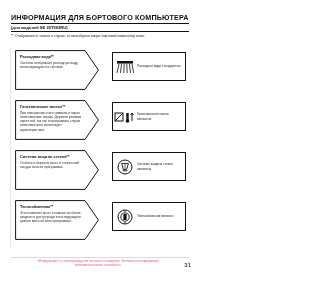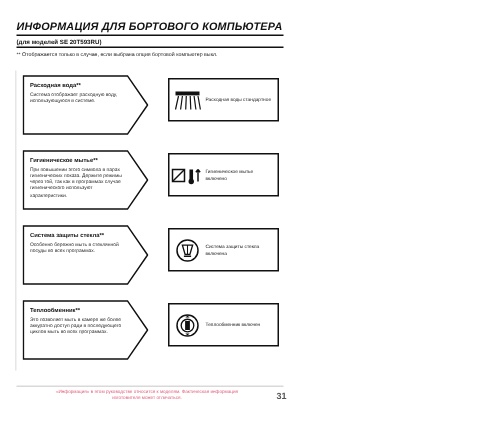--- a/index.html
+++ b/index.html
@@ -7,21 +7,21 @@
     width:200px;height:284px;background:#ffffff;
     font-family:"Liberation Sans","DejaVu Sans",sans-serif;
     color:#111;overflow:hidden;position:relative;
   }
   .page{position:absolute;inset:0;padding:0;}
 
   
   .header{position:absolute;left:11px;top:13px;right:8px;}
   .title{
     font-size:7.2px;font-weight:bold;letter-spacing:.15px;
-    color:#111;line-height:9px;white-space:nowrap;font-style:italic;
+    color:#111;line-height:9px;white-space:nowrap;
   }
   .title-rule{
     position:absolute;left:11px;top:23.2px;width:178px;height:0.8px;
     background:#111;
   }
   .subtitle{
     position:absolute;left:11px;top:25px;
     font-size:4.1px;font-weight:bold;color:#111;line-height:6px;
     white-space:nowrap;
   }

